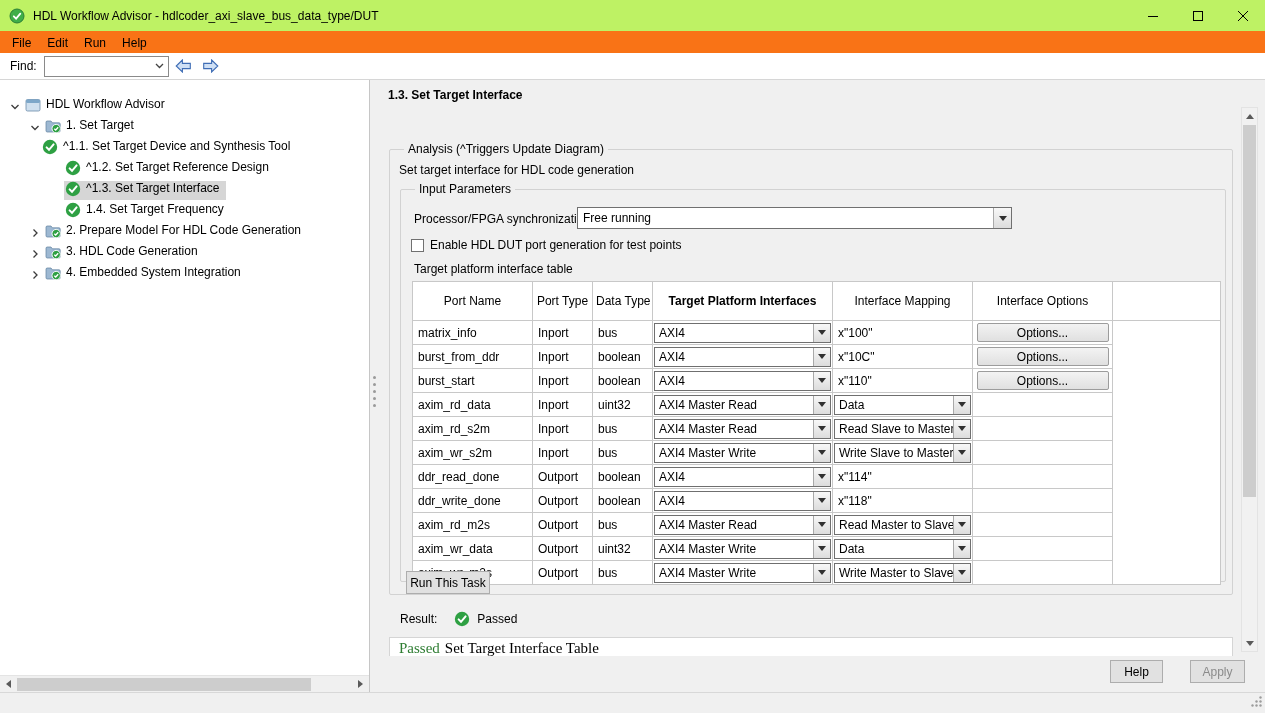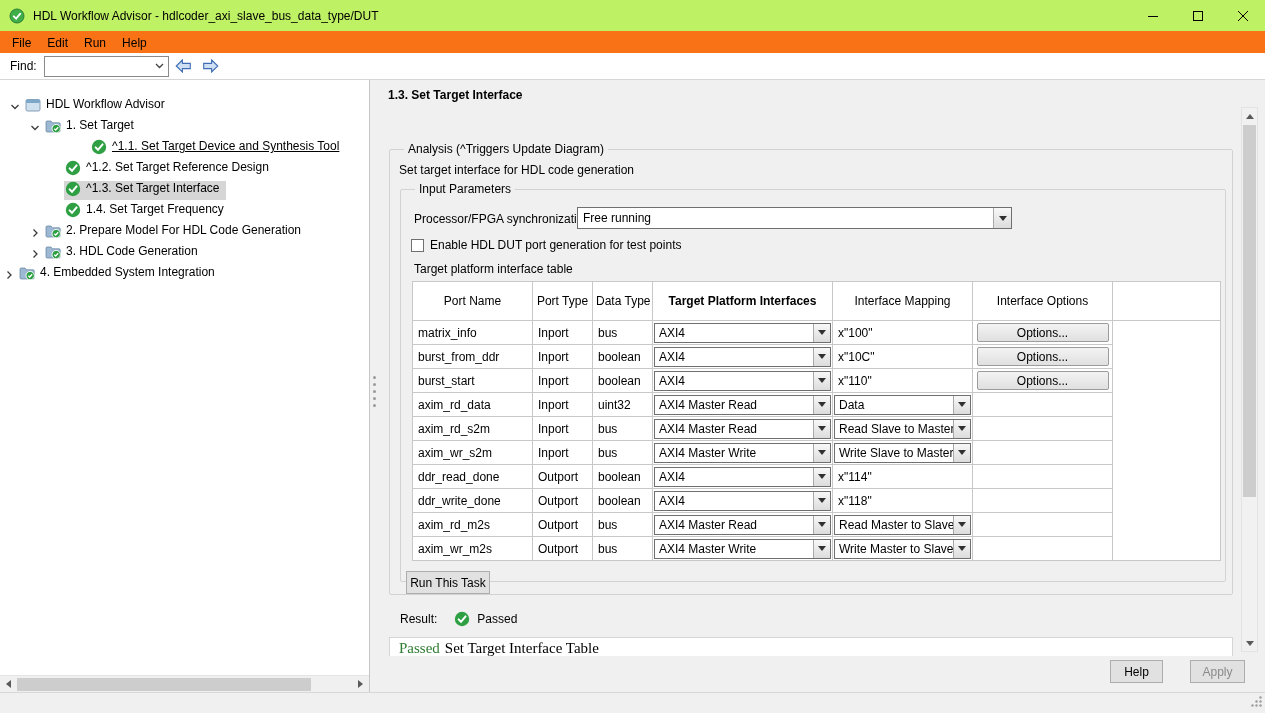--- a/index.html
+++ b/index.html
@@ -192,21 +192,21 @@
             <span class="ticon">
               <svg viewBox="0 0 16 16">
                 <path d="M1 4.2 C1 3.5 1.5 3 2.2 3 H6 L7.4 4.8 H14 C14.7 4.8 15.2 5.3 15.2 6 V12.8 C15.2 13.5 14.7 14 14 14 H2.2 C1.5 14 1 13.5 1 12.8 Z" fill="#9db8d2" stroke="#5e7f9e" stroke-width="0.7"></path>
                 <circle cx="11.2" cy="10.6" r="4.2" fill="#2ea043" stroke="#fff" stroke-width="0.9"></circle>
                 <path d="M9.3 10.7 L10.7 12 L13.2 9.2" stroke="#fff" stroke-width="1.3" fill="none"></path>
               </svg>
             </span>
             <span class="tlabel">1. Set Target</span>
           </span>
         </div>
-        <div class="tree-row" style="padding-left: 72px; text-decoration: underline;">
+        <div class="tree-row" style="padding-left: 23px;">
           <span class="tw"></span>
           <span class="tree-core">
             <span class="ticon">
               <svg viewBox="0 0 16 16">
                 <circle cx="8" cy="8" r="7.2" fill="#2ea043"></circle>
                 <path d="M4.6 8.4 L7 10.8 L11.6 5.4" stroke="#fff" stroke-width="2" fill="none" stroke-linecap="round"></path>
               </svg>
             </span>
             <span class="tlabel">^1.1. Set Target Device and Synthesis Tool</span>
           </span>
@@ -274,21 +274,21 @@
             <span class="ticon">
               <svg viewBox="0 0 16 16">
                 <path d="M1 4.2 C1 3.5 1.5 3 2.2 3 H6 L7.4 4.8 H14 C14.7 4.8 15.2 5.3 15.2 6 V12.8 C15.2 13.5 14.7 14 14 14 H2.2 C1.5 14 1 13.5 1 12.8 Z" fill="#9db8d2" stroke="#5e7f9e" stroke-width="0.7"></path>
                 <circle cx="11.2" cy="10.6" r="4.2" fill="#2ea043" stroke="#fff" stroke-width="0.9"></circle>
                 <path d="M9.3 10.7 L10.7 12 L13.2 9.2" stroke="#fff" stroke-width="1.3" fill="none"></path>
               </svg>
             </span>
             <span class="tlabel">3. HDL Code Generation</span>
           </span>
         </div>
-        <div class="tree-row" style="">
+        <div class="tree-row" style="padding-left: 26px;">
           <span class="tw">
             <svg width="10" height="10" viewBox="0 0 10 10">
               <path d="M3.5 1.5 L7 5 L3.5 8.5" fill="none" stroke="#3c3c3c" stroke-width="1.3"></path>
             </svg>
           </span>
           <span class="tree-core">
             <span class="ticon">
               <svg viewBox="0 0 16 16">
                 <path d="M1 4.2 C1 3.5 1.5 3 2.2 3 H6 L7.4 4.8 H14 C14.7 4.8 15.2 5.3 15.2 6 V12.8 C15.2 13.5 14.7 14 14 14 H2.2 C1.5 14 1 13.5 1 12.8 Z" fill="#9db8d2" stroke="#5e7f9e" stroke-width="0.7"></path>
                 <circle cx="11.2" cy="10.6" r="4.2" fill="#2ea043" stroke="#fff" stroke-width="0.9"></circle>
@@ -528,20 +528,43 @@
                   <div class="cell-combo">
                     <span class="cc-text">AXI4 Master Read</span>
                     <span class="cc-btn">
                       <span class="tri"></span>
                     </span>
                   </div>
                 </td>
                 <td class="combo-cell">
                   <div class="cell-combo">
                     <span class="cc-text">Read Master to Slave Bu</span>
+                    <span class="cc-btn">
+                      <span class="tri"></span>
+                    </span>
+                  </div>
+                </td>
+                <td></td>
+                <td class="filler"></td>
+              </tr>
+              <tr>
+                <td class="txt">axim_wr_data</td>
+                <td class="txt">Outport</td>
+                <td class="txt">uint32</td>
+                <td class="combo-cell">
+                  <div class="cell-combo">
+                    <span class="cc-text">AXI4 Master Write</span>
+                    <span class="cc-btn">
+                      <span class="tri"></span>
+                    </span>
+                  </div>
+                </td>
+                <td class="combo-cell">
+                  <div class="cell-combo">
+                    <span class="cc-text">Data</span>
                     <span class="cc-btn">
                       <span class="tri"></span>
                     </span>
                   </div>
                 </td>
                 <td></td>
                 <td class="filler"></td>
               </tr>
               <tr>
                 <td class="txt">axim_wr_m2s</td>

